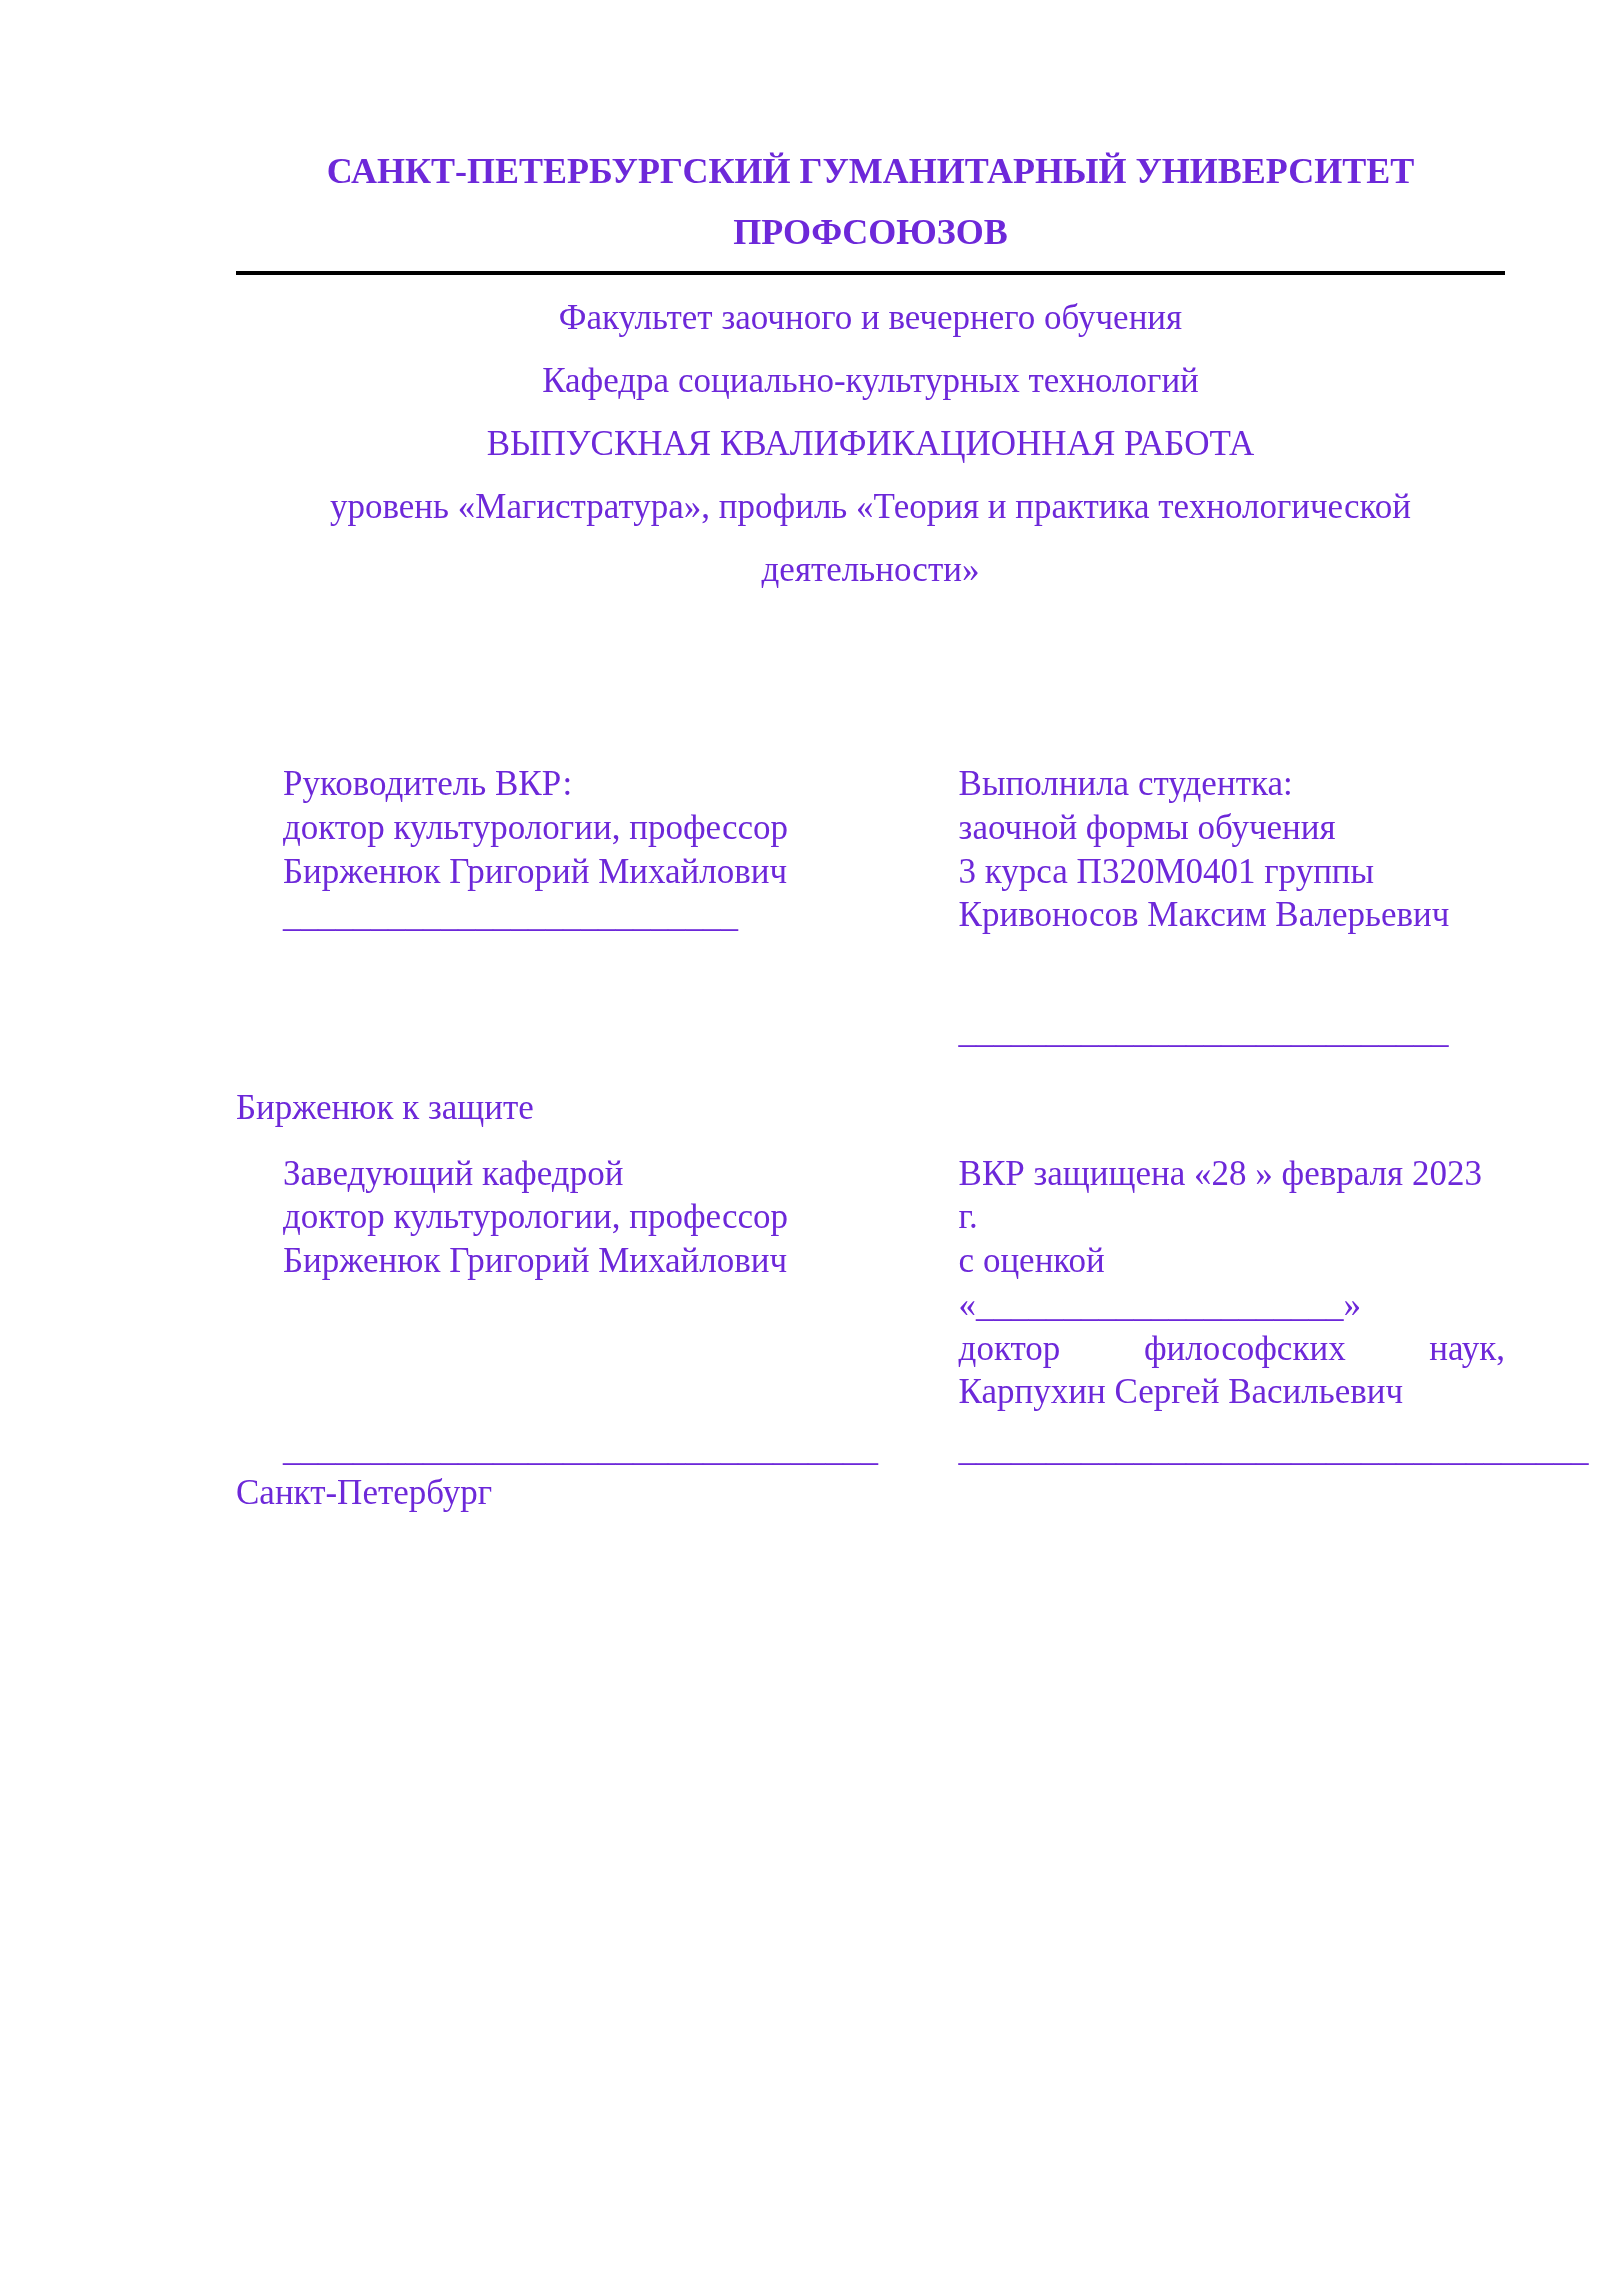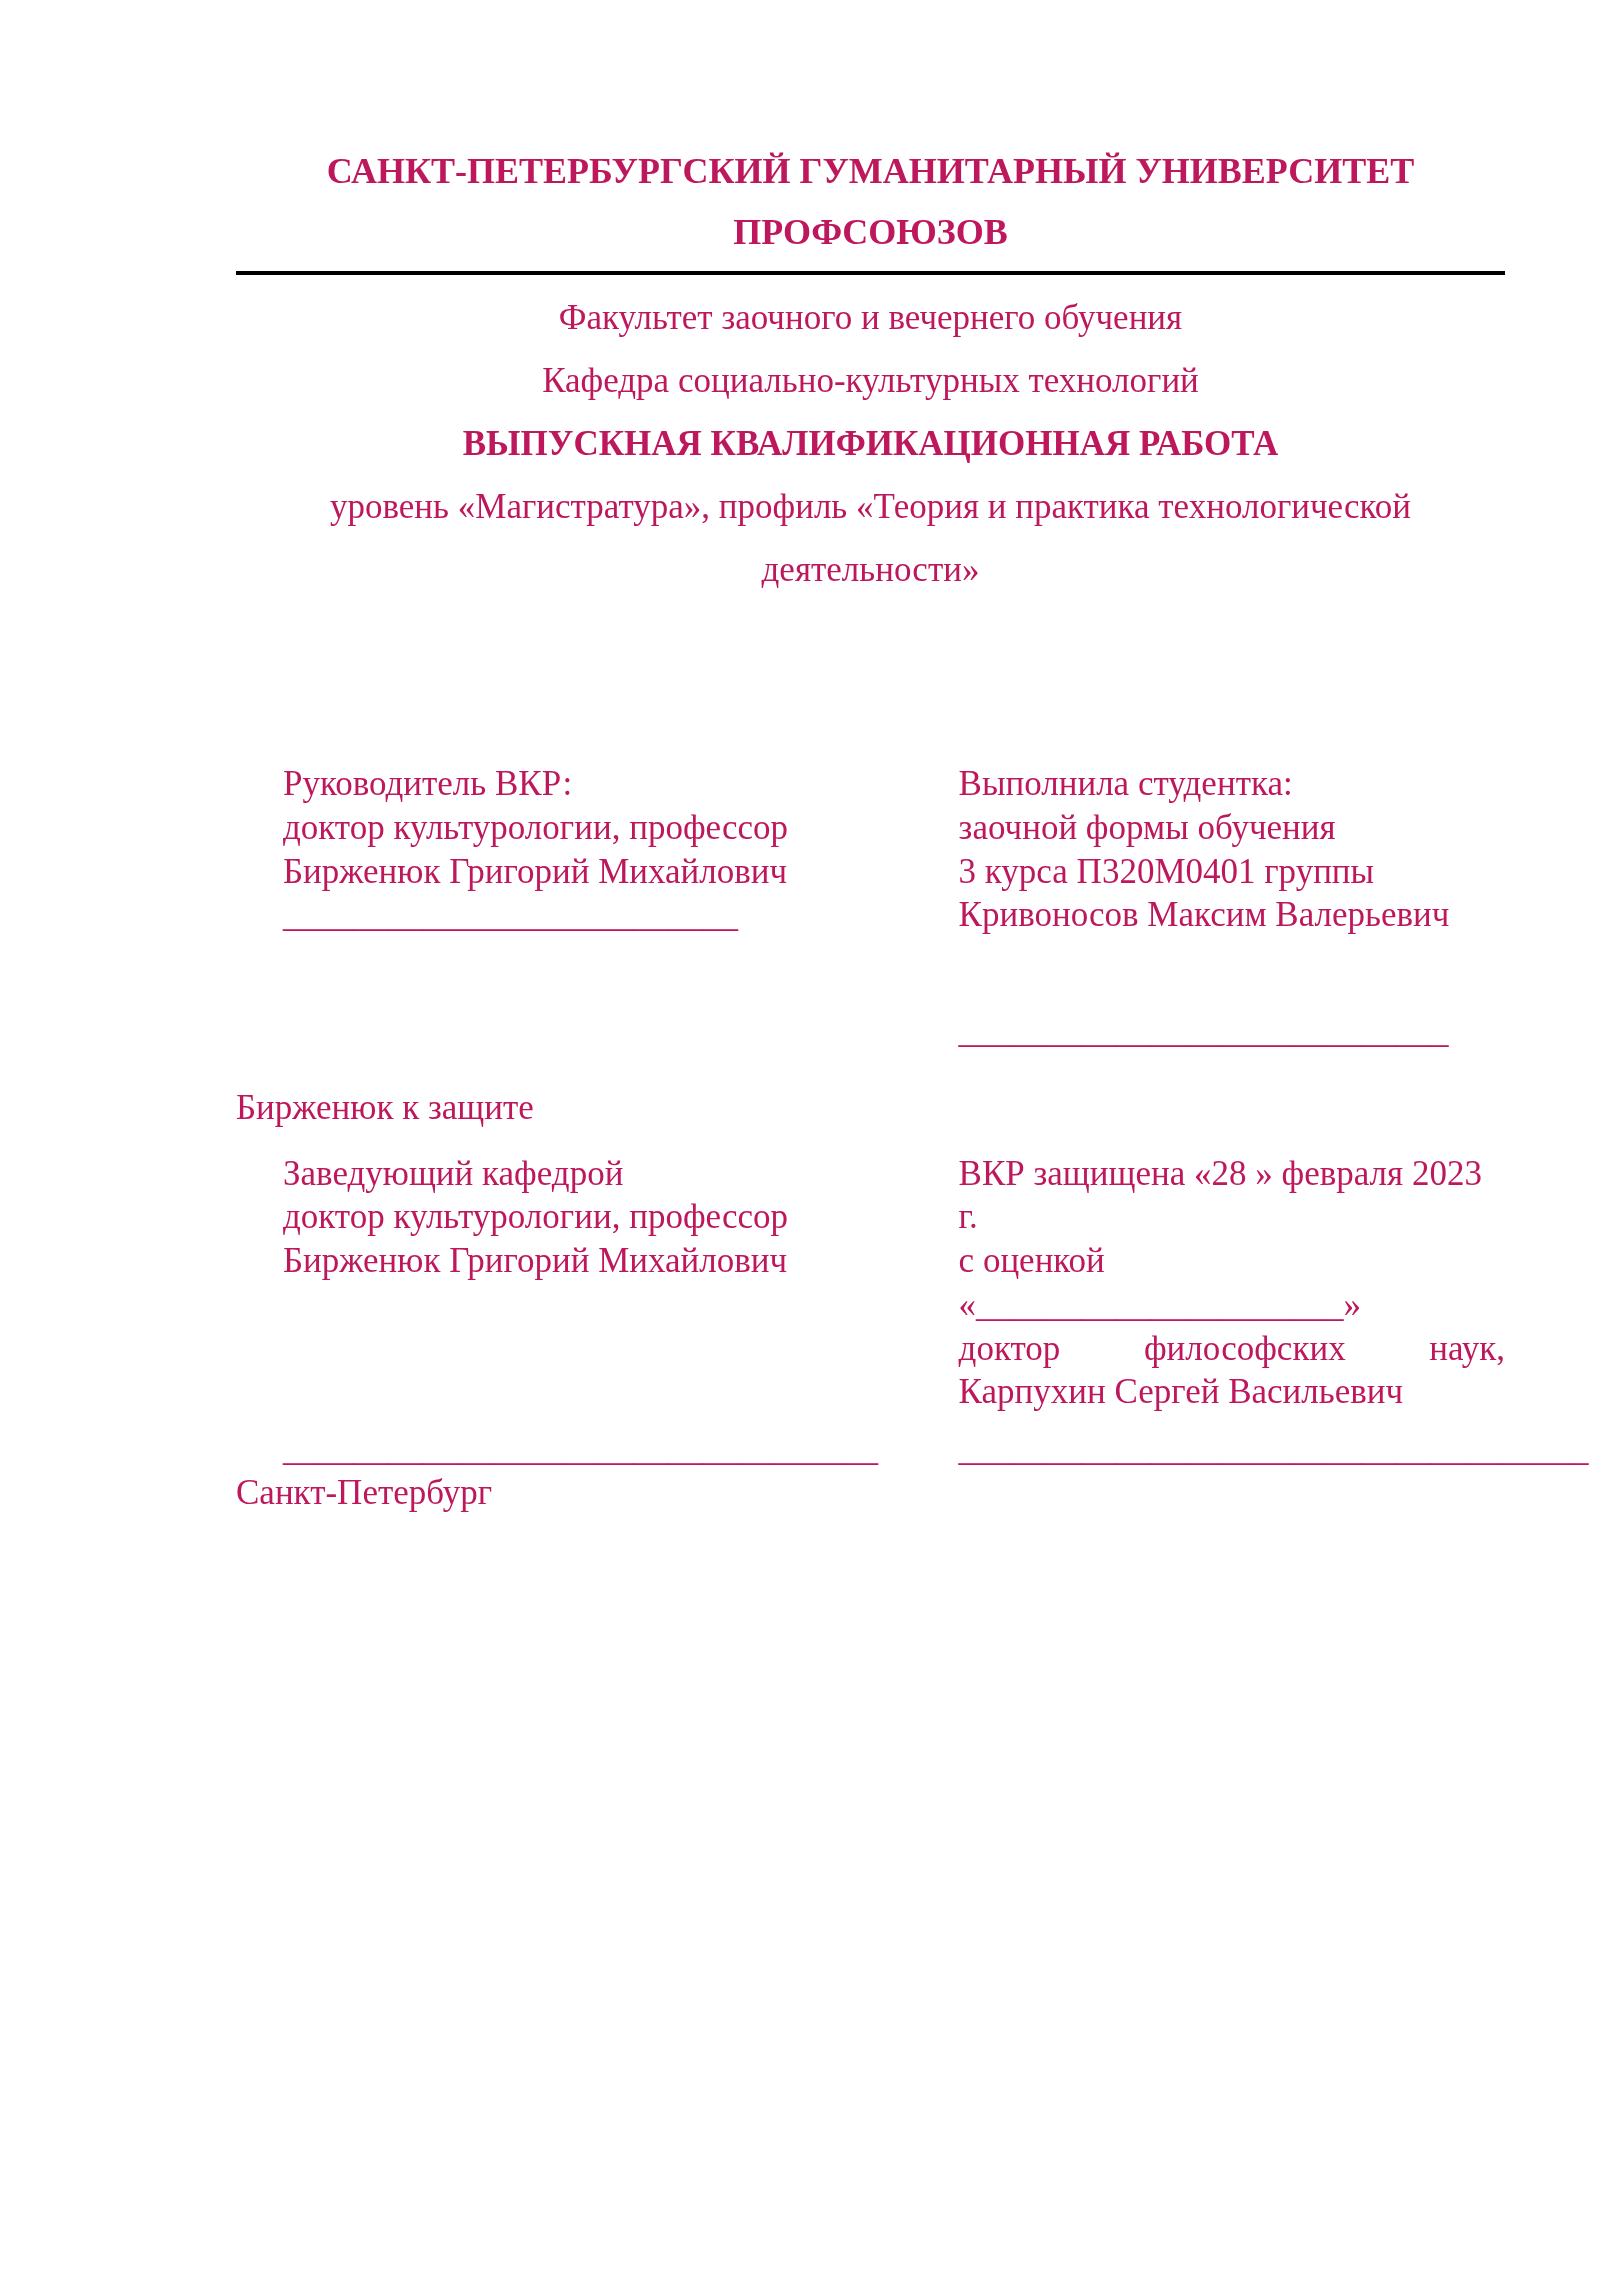--- a/index.html
+++ b/index.html
@@ -6,28 +6,28 @@
     margin: 0;
     padding: 0;
     background: #e8e8e8;
   }
   .page {
     position: relative;
     width: 1623px;
     height: 2295px;
     margin: 0 auto;
     background: #ffffff;
-    color: #be185d;
+    color: #6d28d9;
     font-family: "Liberation Serif", "DejaVu Serif", serif;
     font-size: 35px;
     box-sizing: border-box;
     padding: 141px 118px 0 236px;
   }
   .center { text-align: center; }
-  .bold { font-weight: bold; }
+  .bold { font-weight: normal; }
   .pre { white-space: pre-line; }
 
   .university {
     font-size: 36px;
     font-weight: bold;
     line-height: 1.7;
     text-align: center;
   }
   .rule {
     height: 3.9px;

